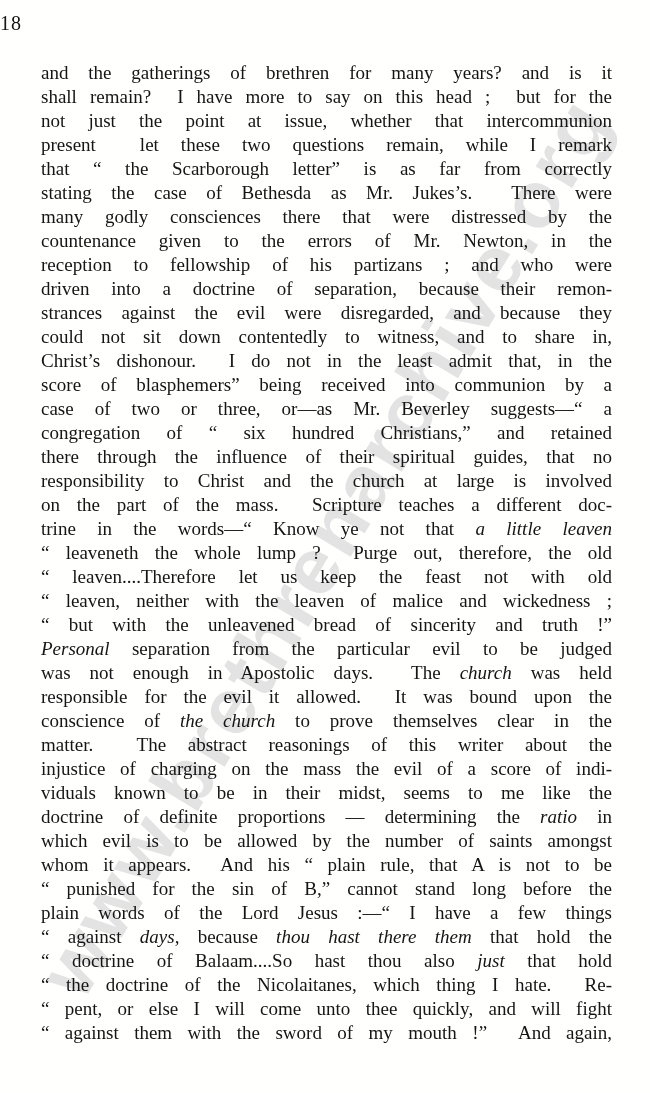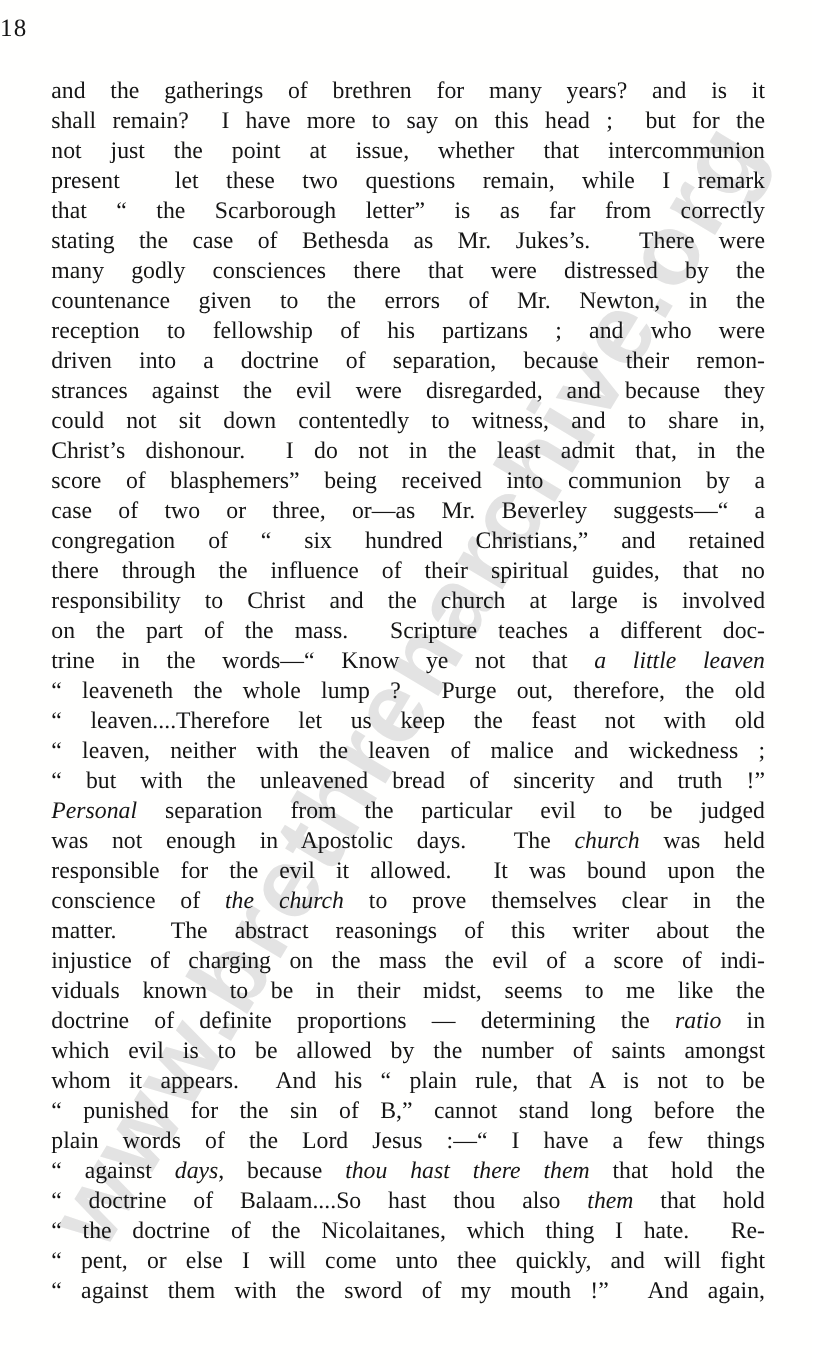--- a/index.html
+++ b/index.html
@@ -90,18 +90,18 @@
       <div class="line"><span>conscience of </span><em>the church</em><span> to prove themselves clear in the</span></div>
       <div class="line"><span>matter. &nbsp;The abstract reasonings of this writer about the</span></div>
       <div class="line"><span>injustice of charging on the mass the evil of a score of indi-</span></div>
       <div class="line"><span>viduals known to be in their midst, seems to me like the</span></div>
       <div class="line"><span>doctrine of definite proportions — determining the </span><em>ratio</em><span> in</span></div>
       <div class="line"><span>which evil is to be allowed by the number of saints amongst</span></div>
       <div class="line"><span>whom it appears. &nbsp;And his “ plain rule, that A is not to be</span></div>
       <div class="line"><span>“ punished for the sin of B,” cannot stand long before the</span></div>
       <div class="line"><span>plain words of the Lord Jesus :—“ I have a few things</span></div>
       <div class="line"><span>“ against </span><em>days</em><span>, because </span><em>thou hast there them</em><span> that hold the</span></div>
-      <div class="line"><span>“ doctrine of Balaam....So hast thou also </span><em>them</em><span> that hold</span></div>
+      <div class="line"><span>“ doctrine of Balaam....So hast thou also </span><em>just</em><span> that hold</span></div>
       <div class="line"><span>“ the doctrine of the Nicolaitanes, which thing I hate. &nbsp;Re-</span></div>
       <div class="line"><span>“ pent, or else I will come unto thee quickly, and will fight</span></div>
       <div class="line"><span>“ against them with the sword of my mouth !” &nbsp;And again,</span></div>
     </div>
 </div>
 
 </body></html>

